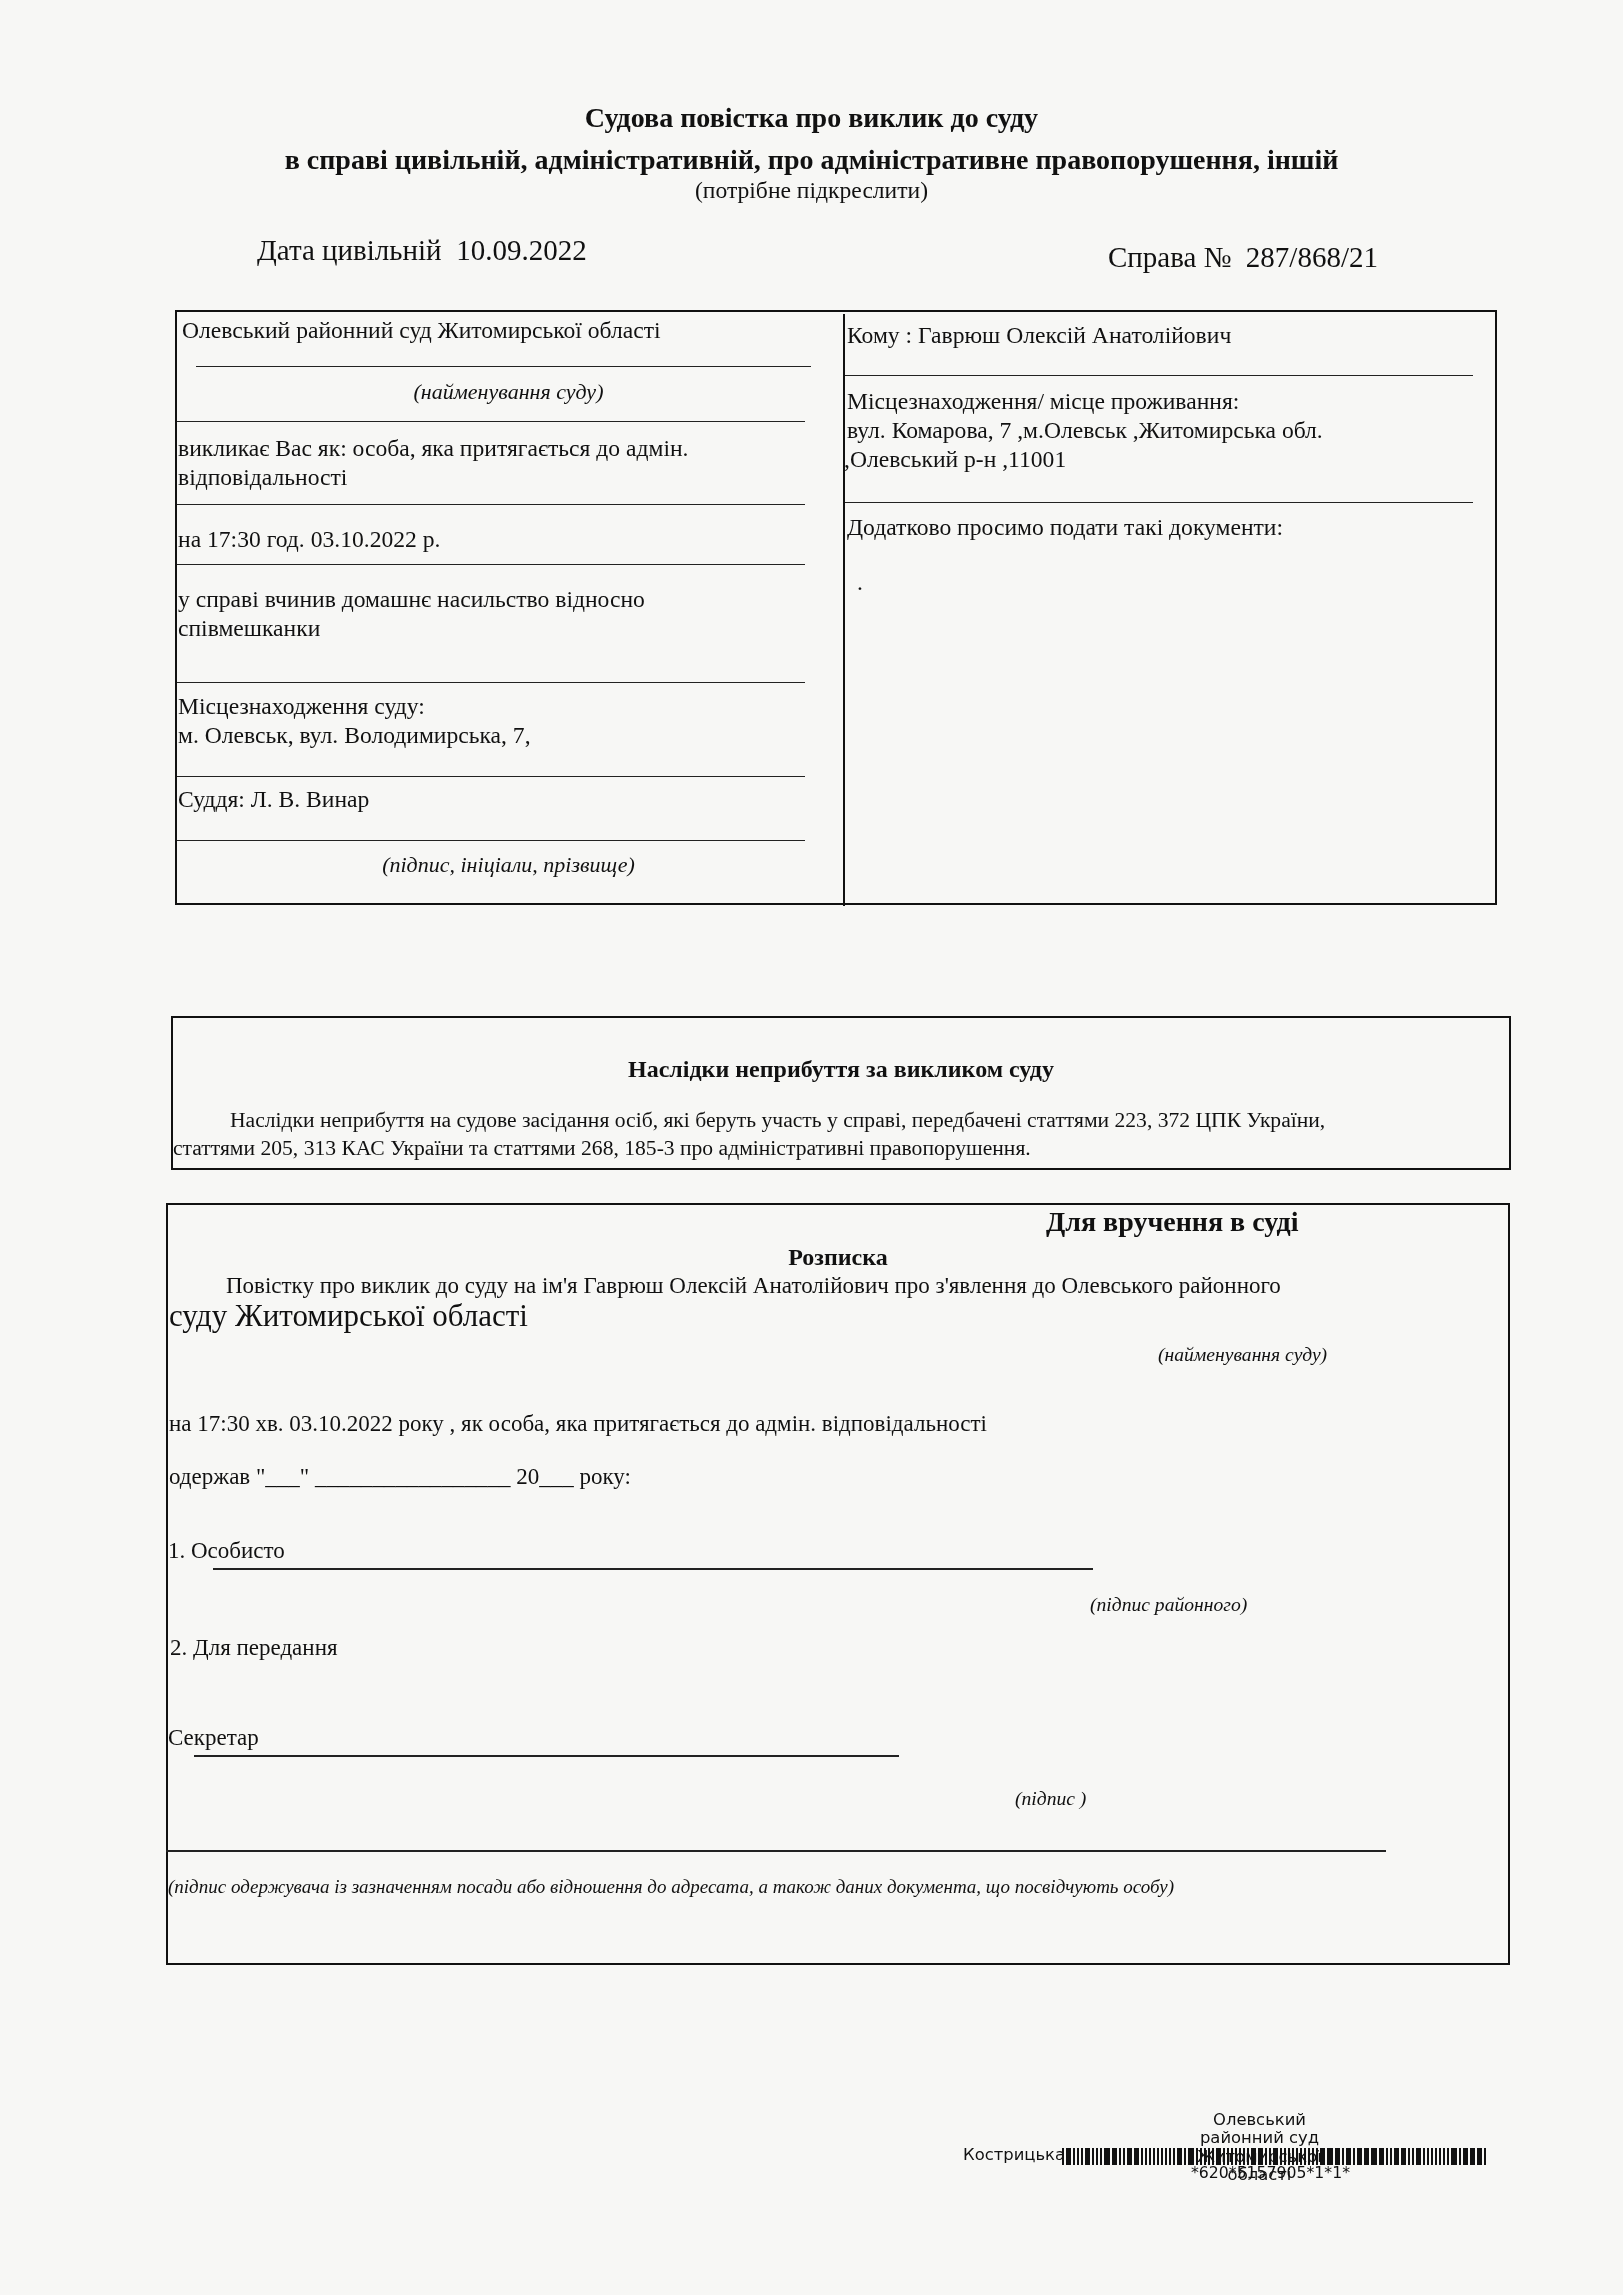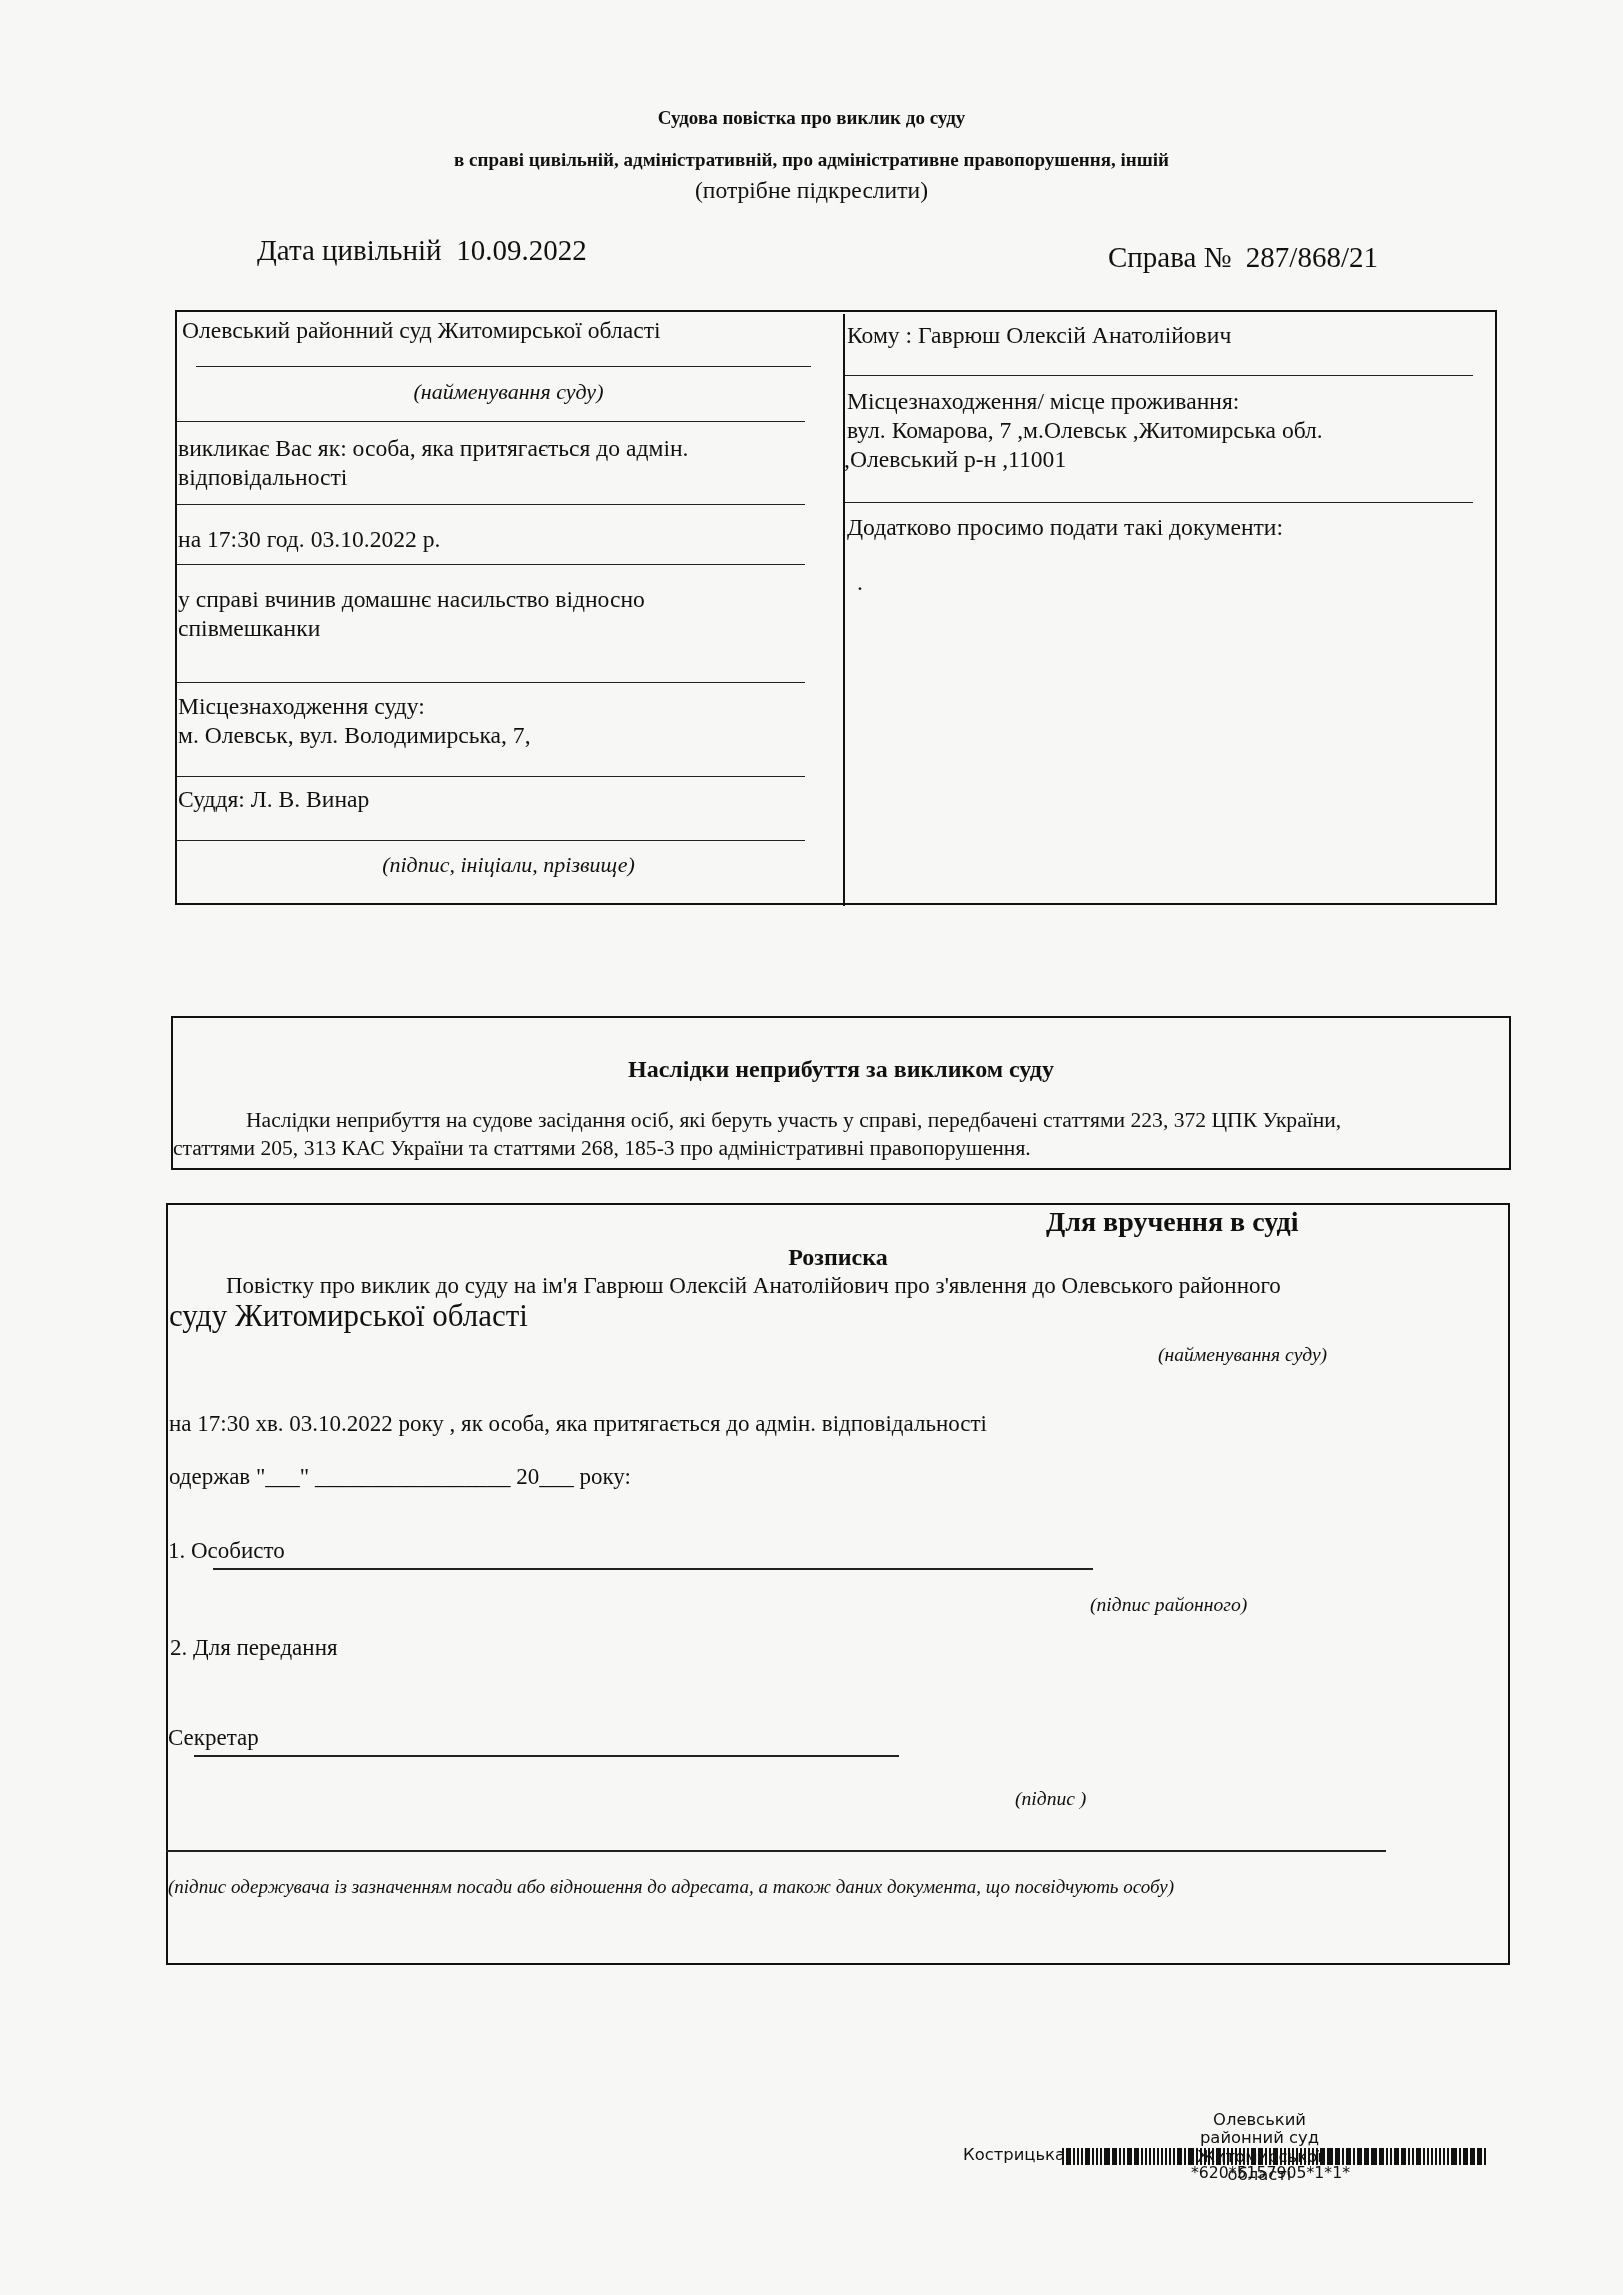--- a/index.html
+++ b/index.html
@@ -3,21 +3,21 @@
 <meta charset="utf-8">
 <style>
   html, body { margin:0; padding:0; }
   body {
     width:1623px; height:2295px; position:relative; overflow:hidden;
     background:#f7f7f5;
     font-family:"Liberation Serif", "DejaVu Serif", serif;
     color:#111;
   }
   .abs { position:absolute; }
-  .title { left:0; width:1623px; text-align:center; font-weight:bold; font-size:19px; line-height:34px; }
+  .title { left:0; width:1623px; text-align:center; font-weight:bold; font-size:28px; line-height:34px; }
   .subtitle { left:0; width:1623px; text-align:center; font-size:23.6px; }
   .hdr { font-size:29px; }
   .box { border:2px solid #111; box-sizing:border-box; }
   .t36 { font-size:23.6px; line-height:29px; }
   .t34 { font-size:22px; line-height:27.5px; }
   .it { font-style:italic; }
   .line { height:0; border-top:1.3px solid #222; }
   .line3 { height:0; border-top:2px solid #222; }
   .bold { font-weight:bold; }
   .barcode { display:flex; align-items:stretch; height:17px; }
@@ -64,21 +64,21 @@
 <div class="abs line" style="left:845px; top:375px; width:628px;"></div>
 <div class="abs t36" style="left:847px; top:387px;">Місцезнаходження/ місце проживання:</div>
 <div class="abs t36" style="left:847px; top:416px;">вул. Комарова, 7  ,м.Олевськ  ,Житомирська обл.</div>
 <div class="abs t36" style="left:844px; top:445px;">,Олевський р-н ,11001</div>
 <div class="abs line" style="left:845px; top:502px; width:628px;"></div>
 <div class="abs t36" style="left:847px; top:513px;">Додатково просимо подати такі документи:</div>
 <div class="abs t36" style="left:857px; top:568px;">.</div>
 
 <div class="abs box" style="left:171px; top:1016px; width:1340px; height:154px;"></div>
 <div class="abs bold t36" style="left:171px; width:1340px; top:1055px; text-align:center; font-size:24px;">Наслідки неприбуття за викликом суду</div>
-<div class="abs t34" style="left:230px; top:1107px; font-size:21.6px;margin-left:16px;">Наслідки неприбуття на судове засідання осіб, які беруть участь у справі, передбачені статтями 223, 372 ЦПК України,</div>
+<div class="abs t34" style="left:230px; top:1107px; font-size:21.6px;">Наслідки неприбуття на судове засідання осіб, які беруть участь у справі, передбачені статтями 223, 372 ЦПК України,</div>
 <div class="abs t34" style="left:173px; top:1135px; font-size:21.6px;">статтями 205, 313 КАС України та статтями 268, 185-3 про адміністративні правопорушення.</div>
 
 <div class="abs box" style="left:166px; top:1203px; width:1344px; height:762px;"></div>
 <div class="abs bold t36" style="left:1046px; top:1207px; font-size:28px;font-family:Liberation Serif, serif;">Для вручення в суді</div>
 <div class="abs bold t36" style="left:166px; width:1344px; top:1243px; text-align:center; font-size:24px;">Розписка</div>
 <div class="abs t36" style="left:226px; top:1271px; font-size:23px;">Повістку про виклик до суду на ім'я  Гаврюш Олексій Анатолійович   про з'явлення до   Олевського районного</div>
 <div class="abs t36" style="left:169px; top:1301px; font-size:31px;">суду Житомирської області</div>
 <div class="abs t34 it" style="left:1158px; top:1341px; font-size:19.6px;">(найменування суду)</div>
 <div class="abs t36" style="left:169px; top:1409px; font-size:23px;">на 17:30  хв. 03.10.2022  року , як  особа, яка притягається до адмін. відповідальності</div>
 <div class="abs t36" style="left:169px; top:1462px; font-size:23px;">одержав "___" _________________ 20___ року:</div>

